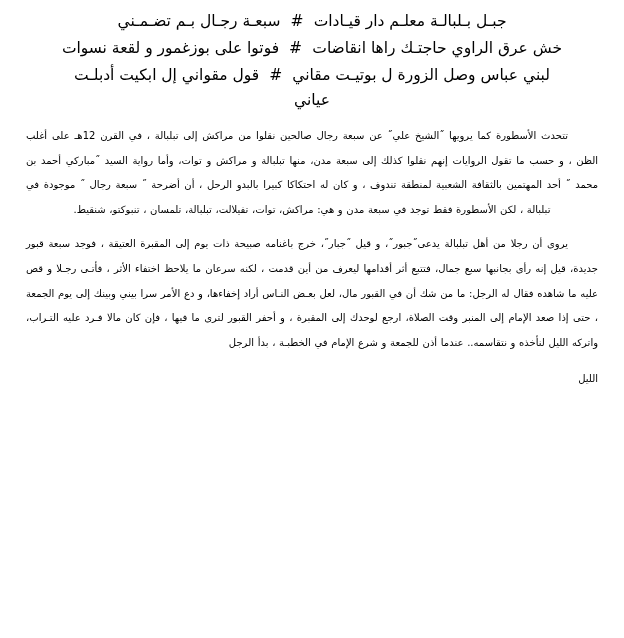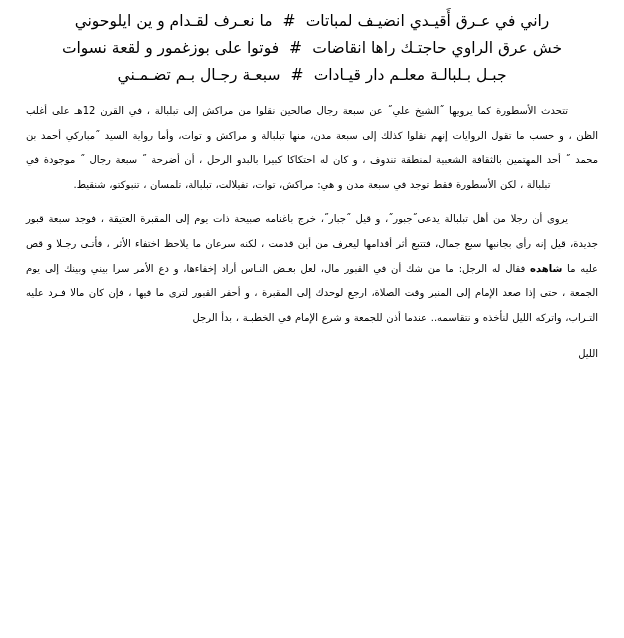--- a/index.html
+++ b/index.html
@@ -68,46 +68,47 @@
     text-indent: 30px;
     word-spacing: 0.5px;
   }
   .prose.last-center {
     text-align-last: center;
   }
   .prose.cont {
     text-indent: 30px;
   }
   .prose b {
-    font-weight: bold;
+    font-weight: normal;
   }
   .gap {
     height: 8px;
   }
 </style>
 </head>
 <body>
 
 <div class="page">
 
   <div class="verse-block">
 
+
     <div class="verse-line">
-      <span class="hemistich">راني في عـرق أَقيـدي انضيـف لمباتات</span><span class="sep">#</span><span class="hemistich">ما نعـرف لقـدام و ين ايلوحوني</span>
+      <span class="hemistich">جبـل بـلبالـة معلـم دار قيـادات</span><span class="sep">#</span><span class="hemistich">سبعـة رجـال بـم تضـمـني</span>
     </div>
 
     <div class="verse-line">
       <span class="hemistich">خش عرق الراوي حاجتـك راها انقاضات</span><span class="sep">#</span><span class="hemistich">فوتوا على بوزغمور و لقعة نسوات</span>
     </div>
 
     <div class="verse-line">
-      <span class="hemistich">جبـل بـلبالـة معلـم دار قيـادات</span><span class="sep">#</span><span class="hemistich">سبعـة رجـال بـم تضـمـني</span>
+      <span class="hemistich">لبني عباس وصل الزورة ل بوتيـت مقاني</span><span class="sep">#</span><span class="hemistich">قول مقواني إل ابكيت أدبلـت</span>
     </div>
 
-
+    <div class="verse-tail">عياني</div>
   </div>
 
   <p class="prose last-center">
     <span>تتحدث الأسطورة كما يرويها ˝الشيخ علي˝ عن سبعة رجال صالحين نقلوا من مراكش إلى تبلبالة ، في القرن 12هـ على أغلب الظن ، و حسب ما تقول الروايات إنهم نقلوا كذلك إلى سبعة مدن، منها تبلبالة و مراكش و توات، وأما رواية السيد ˝مباركي أحمد بن محمد ˝ أحد المهتمين بالثقافة الشعبية لمنطقة تندوف ، و كان له احتكاكا كبيرا بالبدو الرحل ، أن أضرحة ˝ سبعة رجال ˝ موجودة في تبلبالة ، لكن الأسطورة فقط توجد في سبعة مدن و هي:  مراكش، توات، تفيلالت، تبلبالة، تلمسان ، تنبوكتو، شنقيط.</span>
   </p>
 
   <div class="gap"></div>
 
   <p class="prose cont"><span>يروى أن رجلا من أهل تبلبالة يدعى˝جبور˝، و قيل ˝جبار˝، خرج باغنامه صبيحة ذات يوم إلى المقبرة العتيقة ، فوجد سبعة قبور جديدة، قيل إنه رأى بجانبها سبع جمال، فتتبع أثر أقدامها ليعرف من أين قدمت ، لكنه سرعان ما يلاحظ اختفاء الأثر ، فأتـى رجـلا و قص عليه ما </span><b>شاهده</b><span> فقال له الرجل: ما من شك أن في القبور مال، لعل بعـض النـاس أراد إخفاءها، و دع الأمر سرا بيني وبينك إلى يوم الجمعة ، حتى إذا صعد الإمام إلى المنبر وقت الصلاة، ارجع لوحدك إلى المقبرة ، و أحفر القبور لترى ما فيها ، فإن كان مالا فـرد عليه التـراب، واتركه الليل لنأخذه و نتقاسمه.. عندما أذن للجمعة و شرع الإمام في الخطبـة ، بدأ الرجل</span></p>
 

